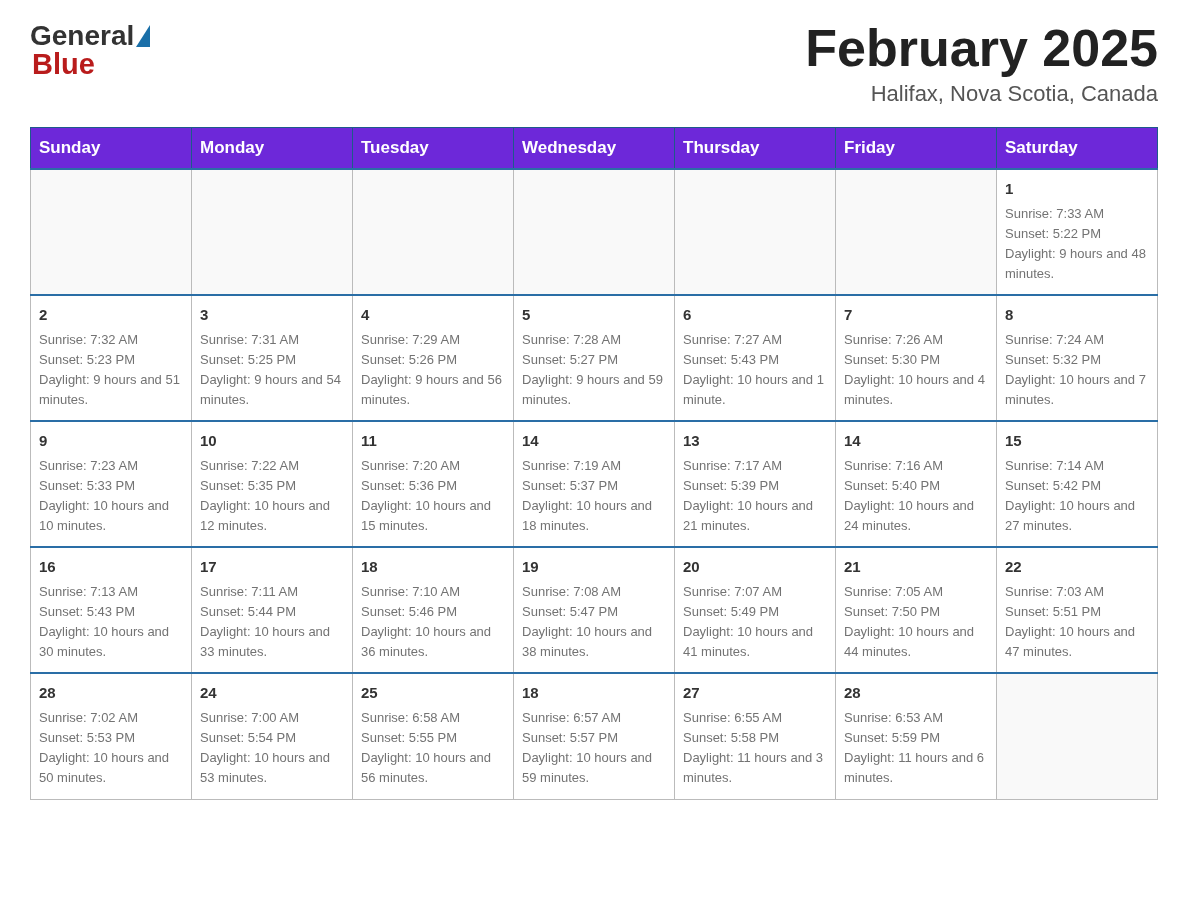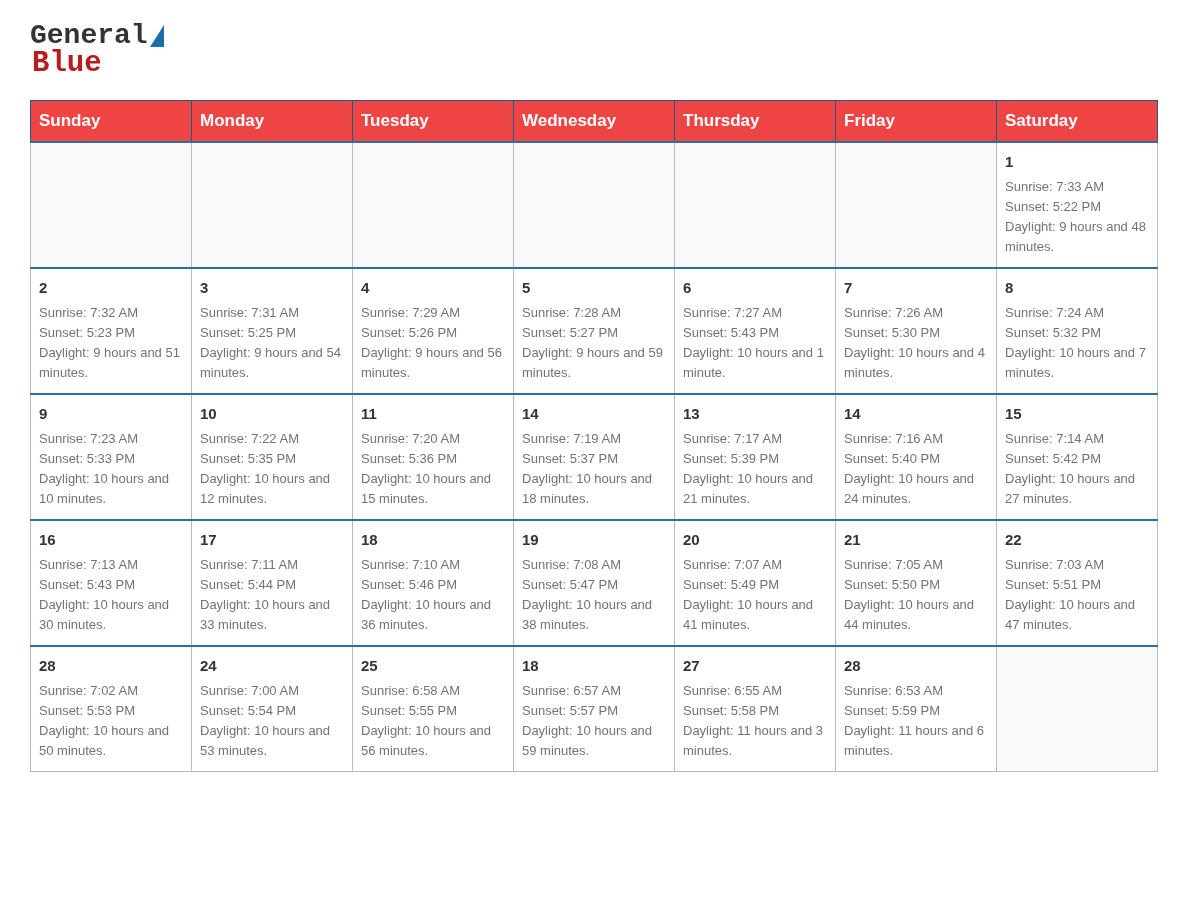--- a/index.html
+++ b/index.html
@@ -8,21 +8,20 @@
       background: #fff;
       padding: 20px 30px;
       width: 1188px;
       min-height: 918px;
     }
     .header {
       display: flex;
       justify-content: space-between;
       align-items: flex-start;
       margin-bottom: 20px;
-      font-family: Liberation Mono, monospace;
     }
     .logo {
       display: flex;
       flex-direction: column;
       align-items: flex-start;
     }
     .logo-text {
       font-size: 28px;
       font-weight: bold;
       color: #333;
@@ -52,21 +51,21 @@
       font-size: 22px;
       color: #555;
       margin-top: 4px;
     }
     .calendar {
       width: 100%;
       border-collapse: collapse;
       border: 1px solid #aaa;
     }
     .calendar th {
-      background-color: #ef4444;
+      background-color: #6d28d9;
       color: #fff;
       font-size: 17px;
       font-weight: bold;
       padding: 10px 8px;
       text-align: left;
       border: 1px solid #1e5a8a;
     }
     .calendar td {
       vertical-align: top;
       padding: 8px 8px 10px 8px;
@@ -100,20 +99,24 @@
 <body>
 
 <div class="header">
   <div class="logo">
     <div class="logo-text">
       <span class="logo-general">General</span>
       <span class="logo-triangle"></span>
     </div>
     <div class="logo-sub">Blue</div>
   </div>
+  <div class="title-block">
+    <div class="month-title">February 2025</div>
+    <div class="location">Halifax, Nova Scotia, Canada</div>
+  </div>
 </div>
 
 <table class="calendar">
   <thead>
     <tr>
     <th>Sunday</th>
         <th>Monday</th>
         <th>Tuesday</th>
         <th>Wednesday</th>
         <th>Thursday</th>
@@ -251,21 +254,21 @@
         </td>
         <td>
           <span class="day-number">20</span>
           <div class="day-info">Sunrise: 7:07 AM
 Sunset: 5:49 PM
 Daylight: 10 hours and 41 minutes.</div>
         </td>
         <td>
           <span class="day-number">21</span>
           <div class="day-info">Sunrise: 7:05 AM
-Sunset: 5:50 PM
+Sunset: 7:50 PM
 Daylight: 10 hours and 44 minutes.</div>
         </td>
         <td>
           <span class="day-number">22</span>
           <div class="day-info">Sunrise: 7:03 AM
 Sunset: 5:51 PM
 Daylight: 10 hours and 47 minutes.</div>
         </td>
       </tr>
       <tr>

